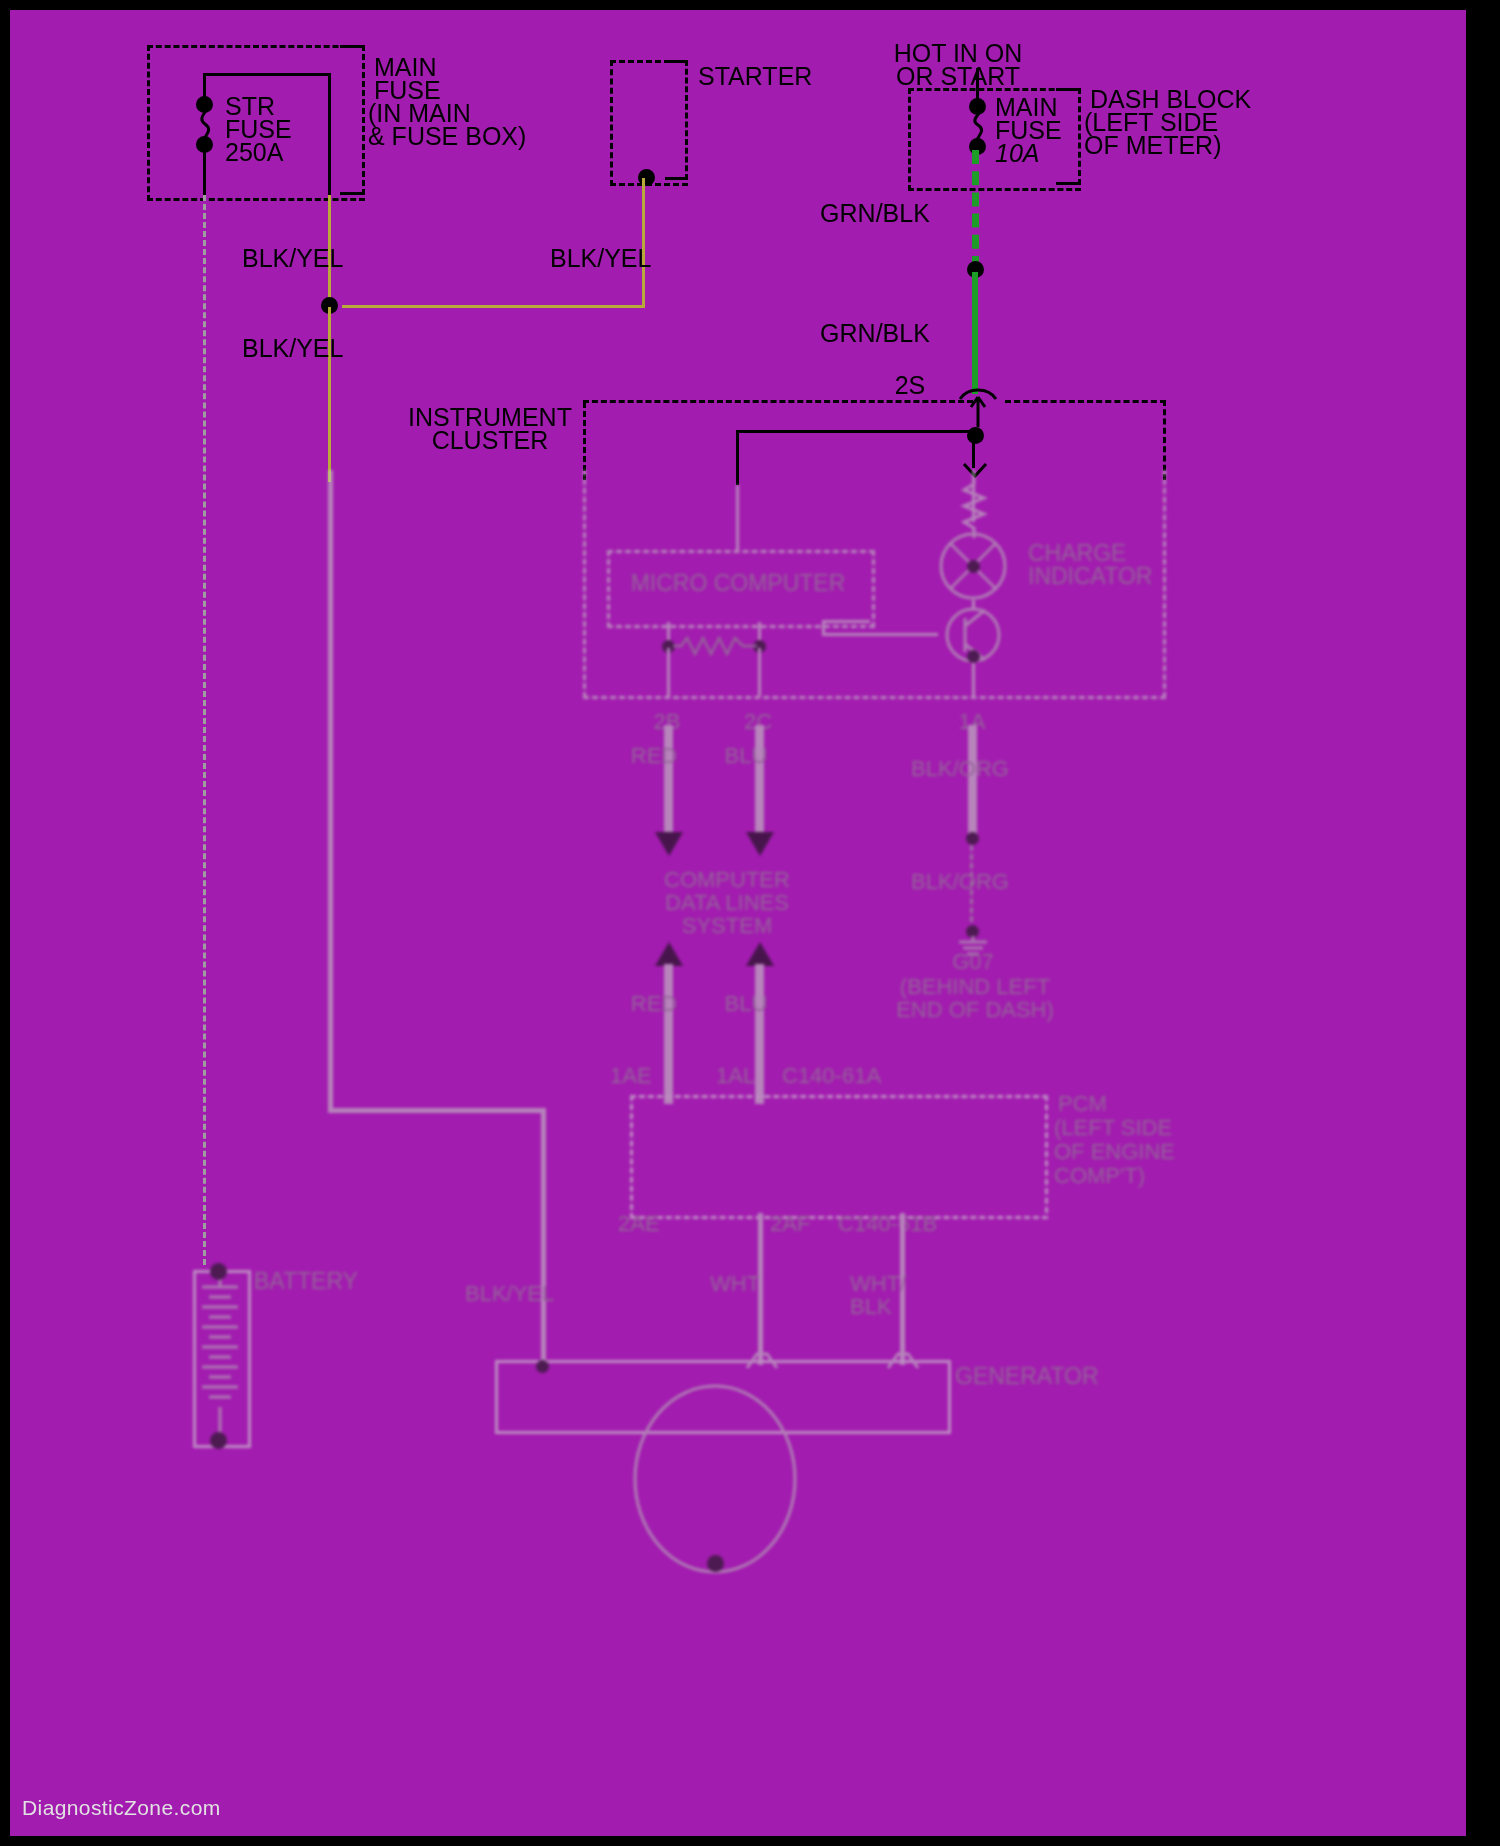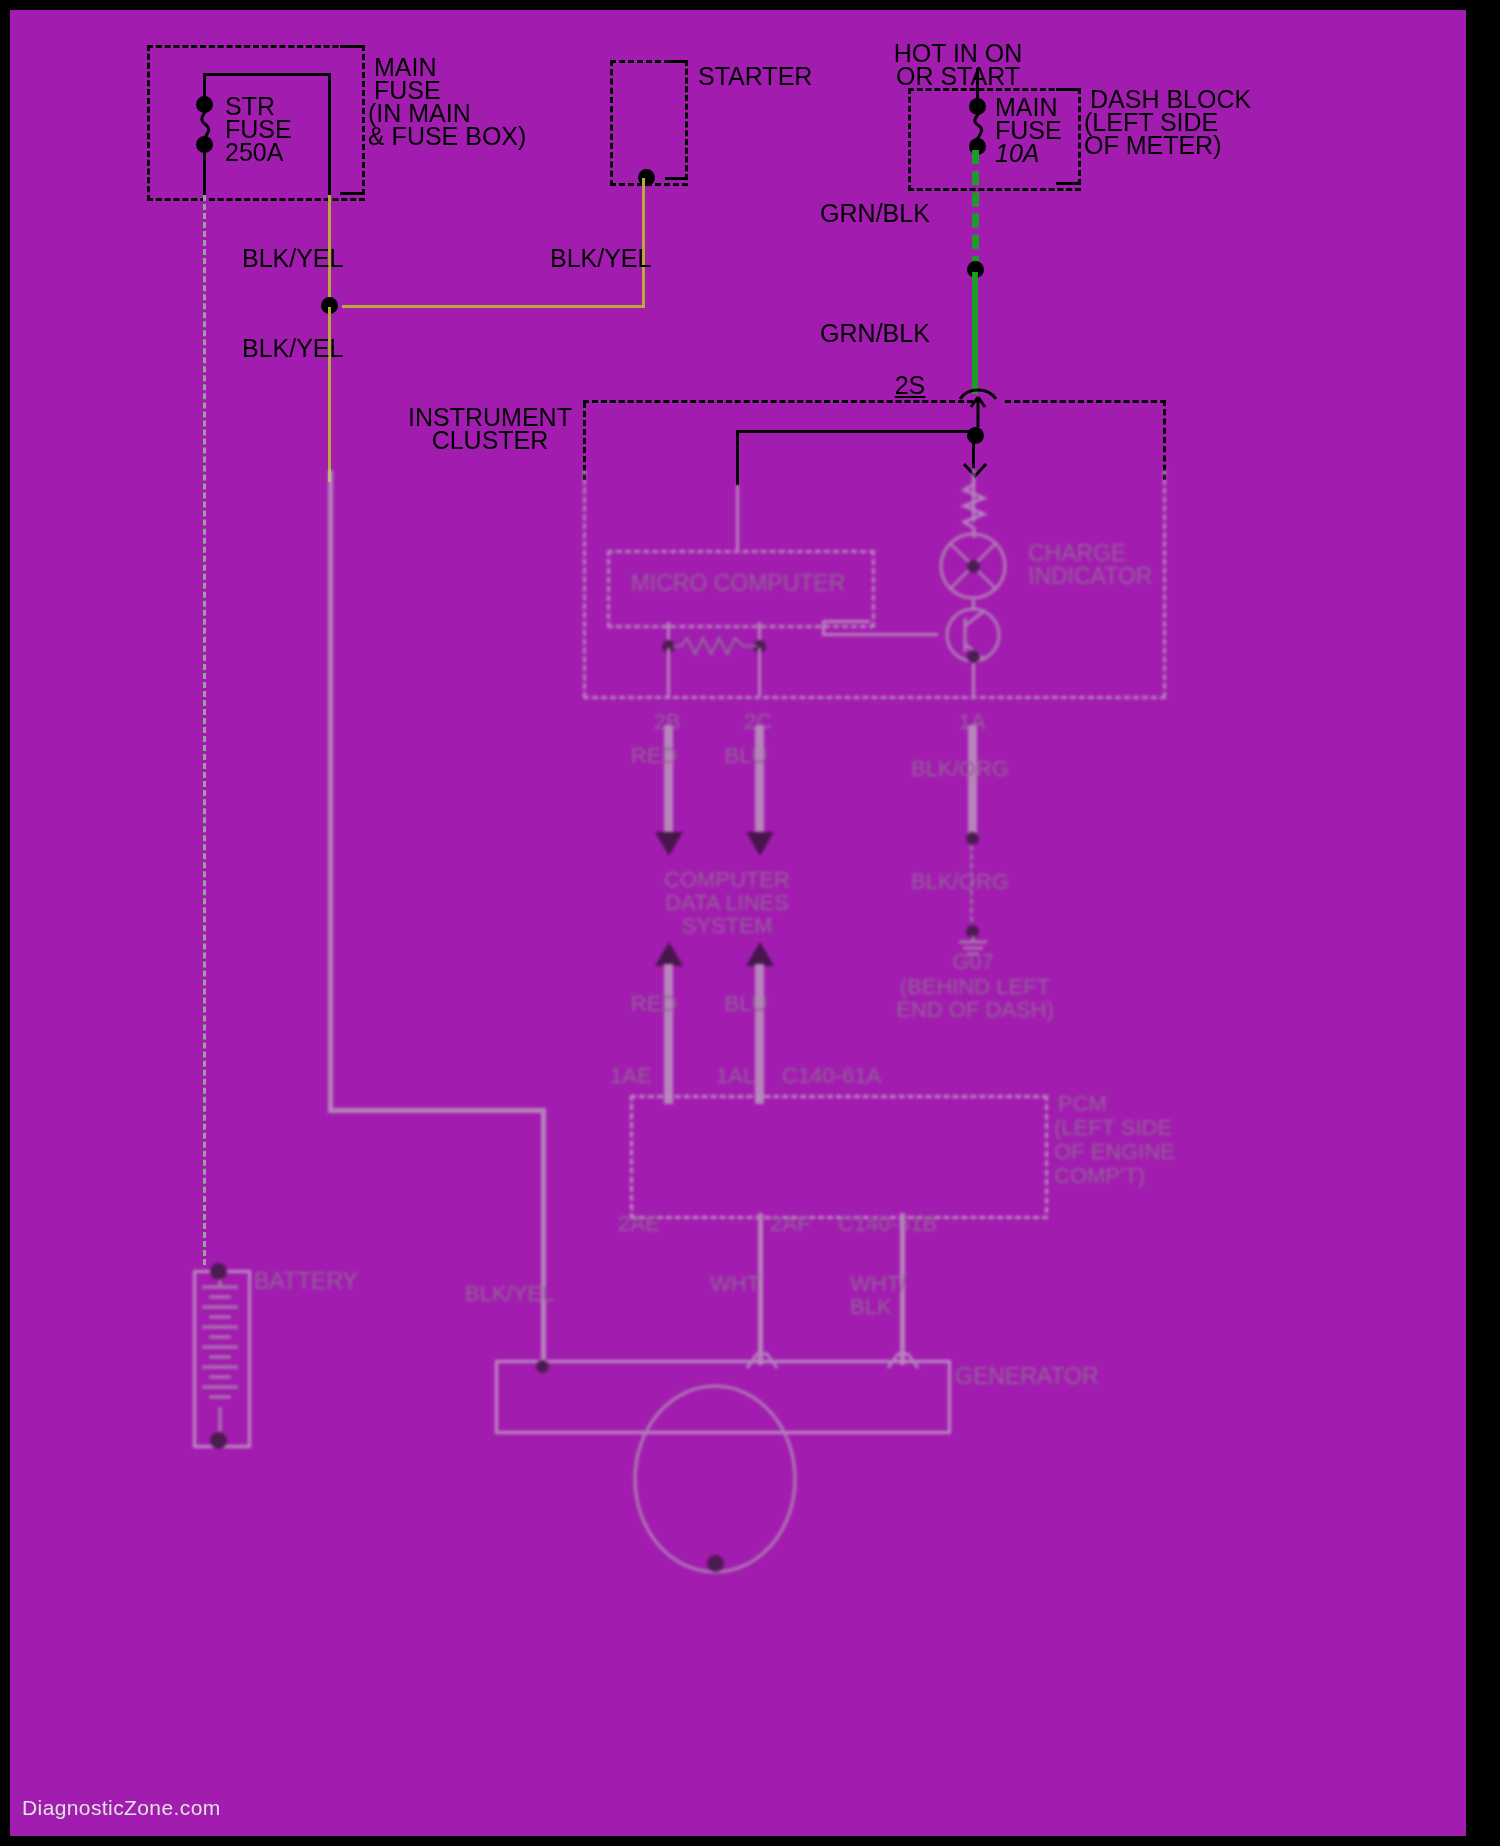--- a/index.html
+++ b/index.html
@@ -138,21 +138,21 @@
     <div class="dot" style="left:959px;top:128px;"></div>
     <div class="txt" style="left:985px;top:84px;">MAIN</div>
     <div class="txt" style="left:985px;top:107px;">FUSE</div>
     <div class="txt" style="left:985px;top:130px;font-style:italic;">10A</div>
 
     <div style="position:absolute;left:962px;top:140px;width:0;height:120px;border-left:7px dashed #1e9c28;"></div>
     <div class="txt r" style="left:790px;top:190px;width:150px;">GRN/BLK</div>
     <div class="dot" style="left:957px;top:251px;"></div>
     <div class="wire v w-grnblk" style="left:962px;top:262px;width:6px;height:122px;"></div>
     <div class="txt r" style="left:790px;top:310px;width:150px;">GRN/BLK</div>
-    <div class="txt r" style="left:860px;top:362px;width:80px;text-decoration:underline;">2S</div>
+    <div class="txt r" style="left:860px;top:362px;width:80px;">2S</div>
 
     <svg style="position:absolute;left:940px;top:375px;" width="56" height="46" viewBox="0 0 56 46">
       <path d="M10 14 C 18 2, 38 2, 46 14" stroke="#000" stroke-width="3" fill="none"></path>
       <path d="M28 42 L28 12 M28 12 L21 22 M28 12 L35 22" stroke="#000" stroke-width="3" fill="none"></path>
     </svg>
 
     <div class="txt r" style="left:390px;top:394px;width:180px;">INSTRUMENT</div>
     <div class="txt r" style="left:390px;top:417px;width:180px;">CLUSTER</div>
     <div class="brk" style="left:573px;top:392px;height:78px;border-left:3px dashed #000;"></div>
 

